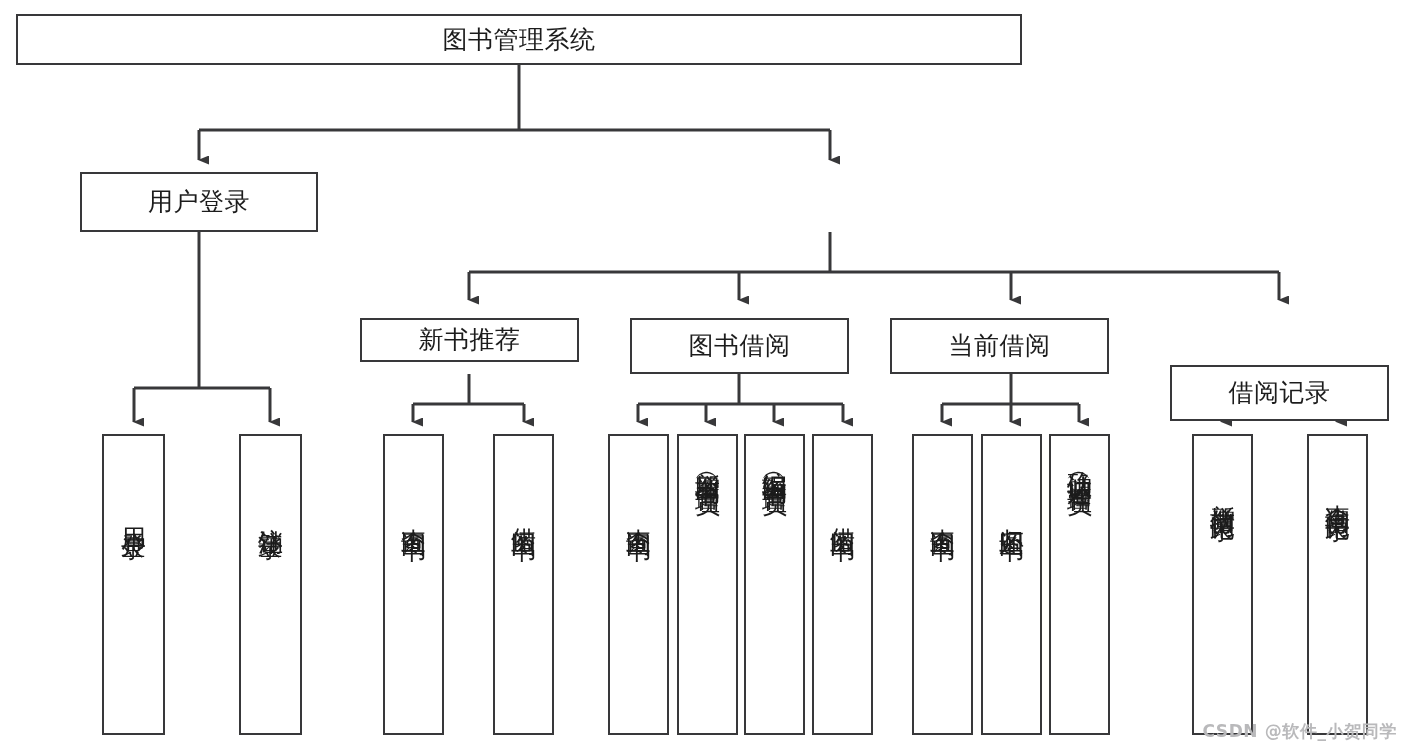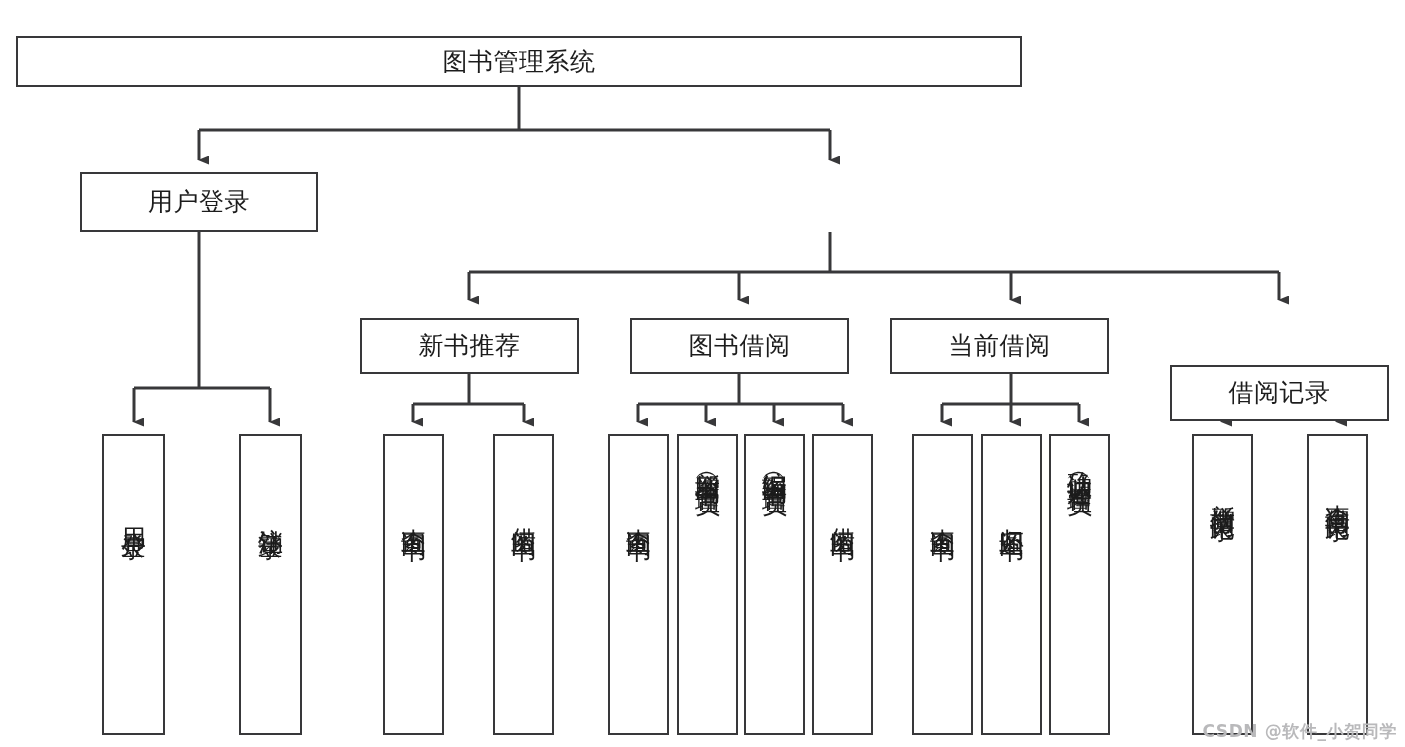--- a/index.html
+++ b/index.html
@@ -129,30 +129,30 @@
       <path d="M1011,404 L1011,422" marker-end="url(#arrowhead)"></path>
       <path d="M1079,404 L1079,422" marker-end="url(#arrowhead)"></path>
 
       <path d="M1279,374 L1279,404"></path>
       <path d="M1222,404 L1337,404"></path>
       <path d="M1222,404 L1222,422" marker-end="url(#arrowhead)"></path>
       <path d="M1337,404 L1337,422" marker-end="url(#arrowhead)"></path>
     </g>
   </svg>
 
-  <div class="node horizontal" style="left:16px; top:14px; width:1006px; height:51px;margin-top:22px;">
+  <div class="node horizontal" style="left:16px; top:14px; width:1006px; height:51px;">
     <span class="node-label">图书管理系统</span>
   </div>
 
   <div class="node horizontal" style="left:80px; top:172px; width:238px; height:60px;">
     <span class="node-label">用户登录</span>
   </div>
 
 
-  <div class="node horizontal" style="left:360px; top:318px; width:219px; height:56px;">
+  <div class="node horizontal" style="left:360px; top:318px; width:219px; height:44px;">
     <span class="node-label">新书推荐</span>
   </div>
 
   <div class="node horizontal" style="left:630px; top:318px; width:219px; height:56px;">
     <span class="node-label">图书借阅</span>
   </div>
 
   <div class="node horizontal" style="left:890px; top:318px; width:219px; height:56px;">
     <span class="node-label">当前借阅</span>
   </div>

